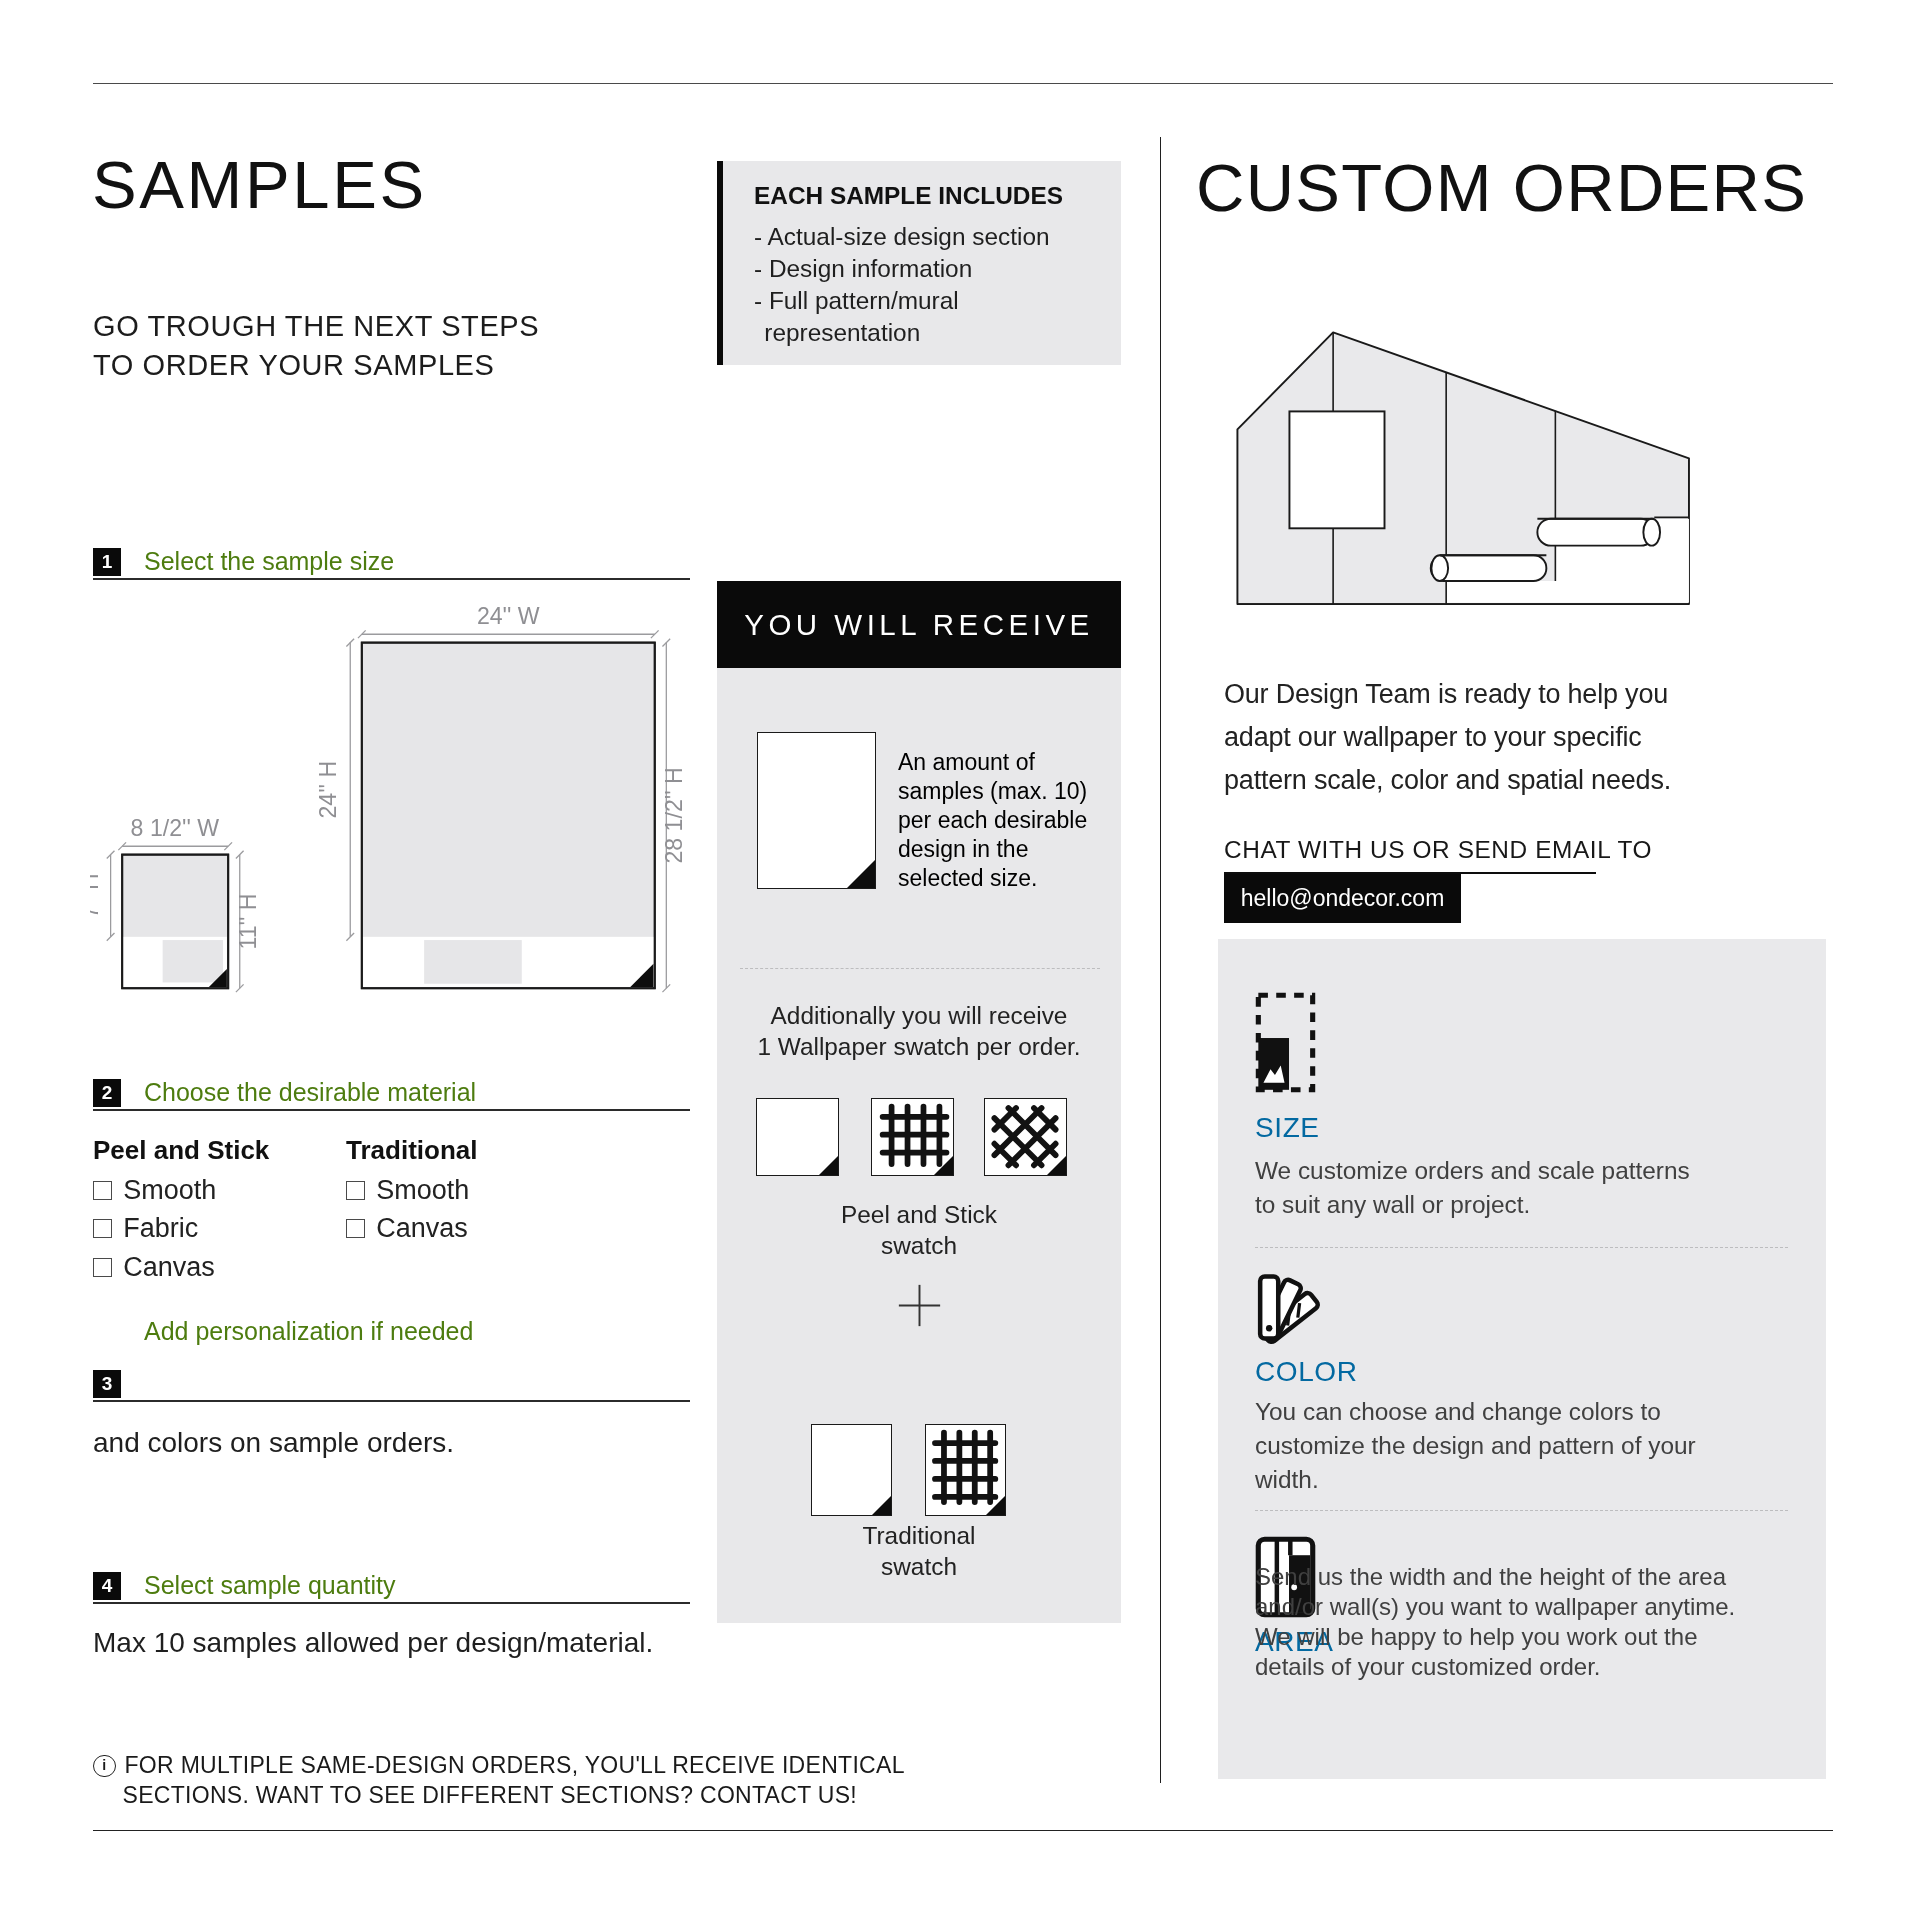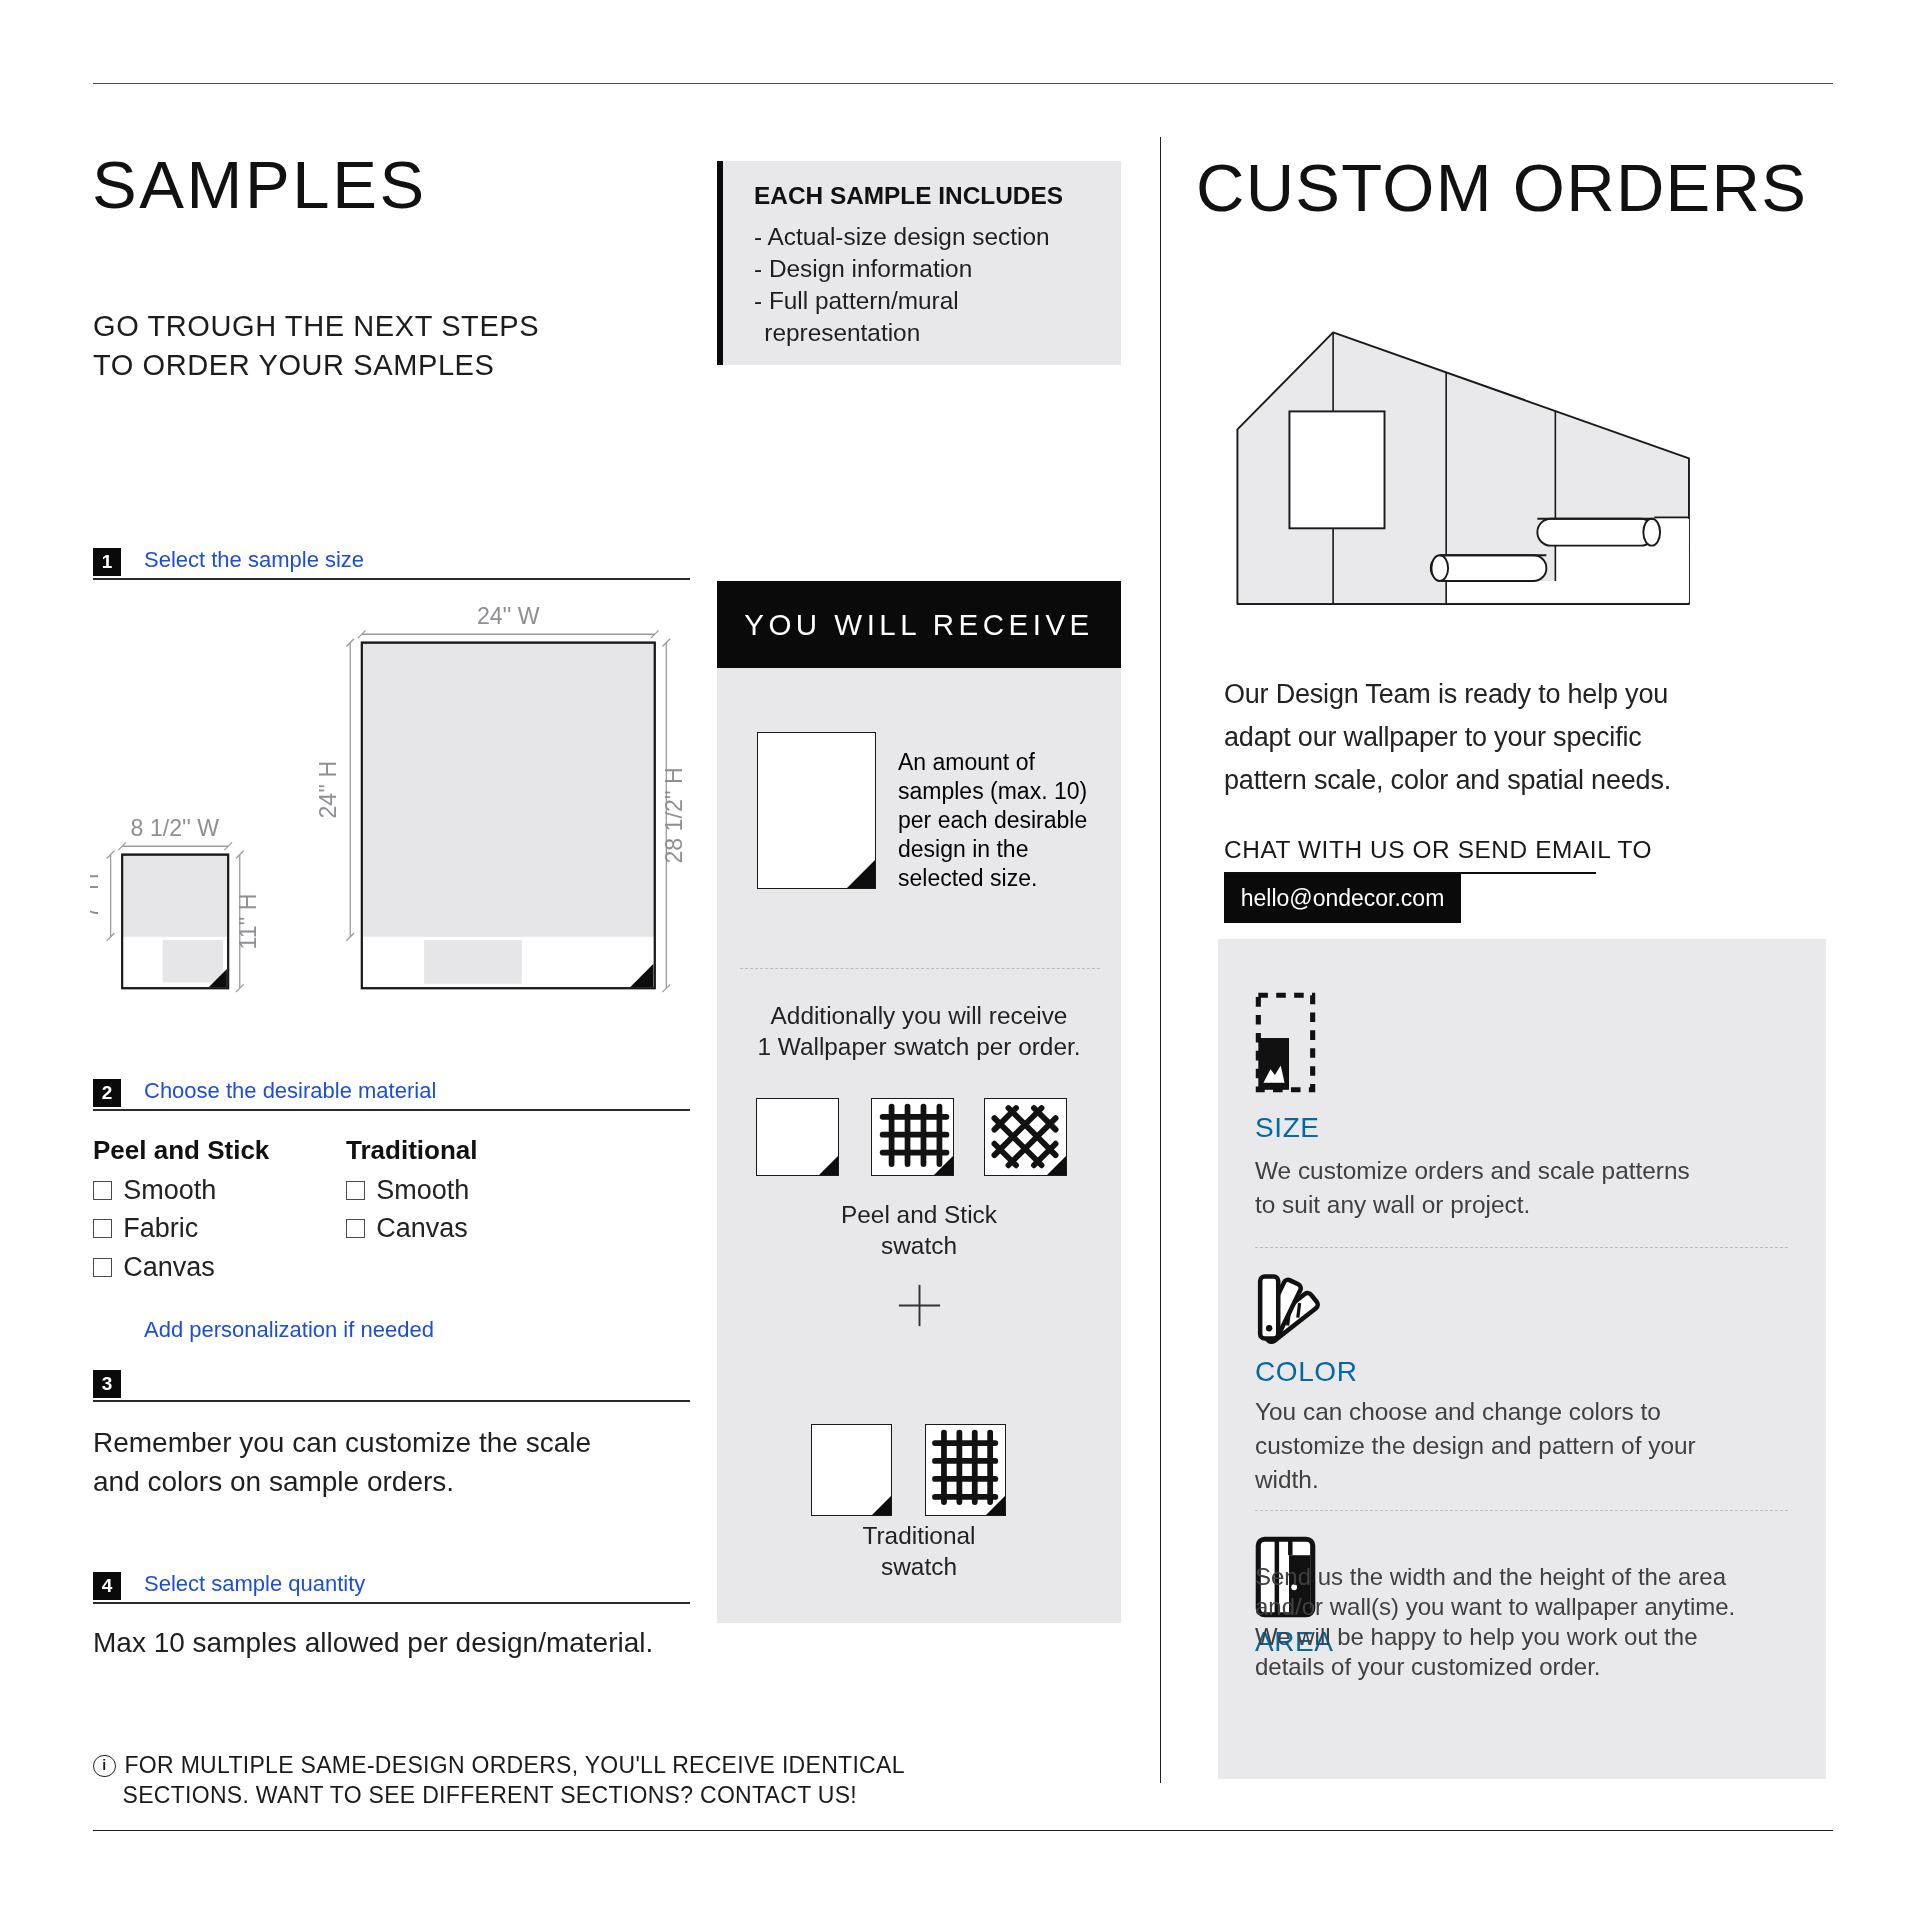--- a/index.html
+++ b/index.html
@@ -5,21 +5,21 @@
   html,body{margin:0;padding:0;background:#fff;}
   .page{position:relative;width:1926px;height:1926px;background:#ffffff;
         font-family:"Liberation Sans", sans-serif;color:#1a1a1a;overflow:hidden;}
   .abs{position:absolute;}
   .rule{position:absolute;background:#4a4a4a;height:1.3px;}
   .vrule{position:absolute;background:#1f1f1f;width:1.3px;}
   .h1{font-size:67px;font-weight:300;letter-spacing:2.6px;color:#111;white-space:nowrap;}
   .intro{font-size:29px;line-height:39px;letter-spacing:0.6px;color:#1c1c1c;}
   .step-badge{position:absolute;width:28px;height:28px;background:#0a0a0a;color:#fff;
               font-size:19px;font-weight:700;text-align:center;line-height:28px;}
-  .step-title{position:absolute;font-size:22px;color:#1d4ed8;white-space:nowrap;}
+  .step-title{position:absolute;font-size:25px;color:#4d7c0f;white-space:nowrap;}
   .step-underline{position:absolute;height:1.9px;background:#2b2b2b;width:597px;}
   .para{font-size:28px;line-height:39px;color:#1f1f1f;white-space:nowrap;}
   .mat-title{position:absolute;font-size:26px;font-weight:700;color:#111;white-space:nowrap;}
   .chk-row{position:absolute;display:flex;align-items:center;gap:11.6px;}
   .chk-box{width:16.7px;height:16.7px;border:1.9px solid #4a4a4a;background:#fff;}
   .chk-label{font-size:27px;color:#222;}
   .footnote{font-size:23px;line-height:29.5px;letter-spacing:0.3px;color:#1a1a1a;white-space:nowrap;}
   .info-circle{display:inline-flex;width:20.5px;height:20.5px;border:1.9px solid #222;border-radius:50%;
                align-items:center;justify-content:center;font-size:14px;font-weight:600;margin-right:9px;}
   .includes-box{position:absolute;left:717px;top:161px;width:404px;height:204px;
@@ -139,21 +139,20 @@
   </div>
   <div class="chk-row" style="left:346px;top:1213px;">
     <span class="chk-box"></span>
     <span class="chk-label">Canvas</span>
   </div>
 
   <div class="step-badge" style="left:93px;top:1370px;">3</div>
   <div class="step-title" style="left:144px;top:1317px;">Add personalization if needed</div>
   <div class="step-underline" style="left:93px;top:1400px;"></div>
   <div class="abs para" style="left:93px;top:1423px;">
-    <div>Remember you can customize the scale</div>
     <div>and colors on sample orders.</div>
   </div>
 
   <div class="step-badge" style="left:93px;top:1572px;">4</div>
   <div class="step-title" style="left:144px;top:1571px;">Select sample quantity</div>
   <div class="step-underline" style="left:93px;top:1602px;"></div>
   <div class="abs para" style="left:93px;top:1623px;">Max 10 samples allowed per design/material.</div>
 
   <div class="abs footnote" style="left:93px;top:1751px;">
     <div style="display:flex;align-items:center;">

